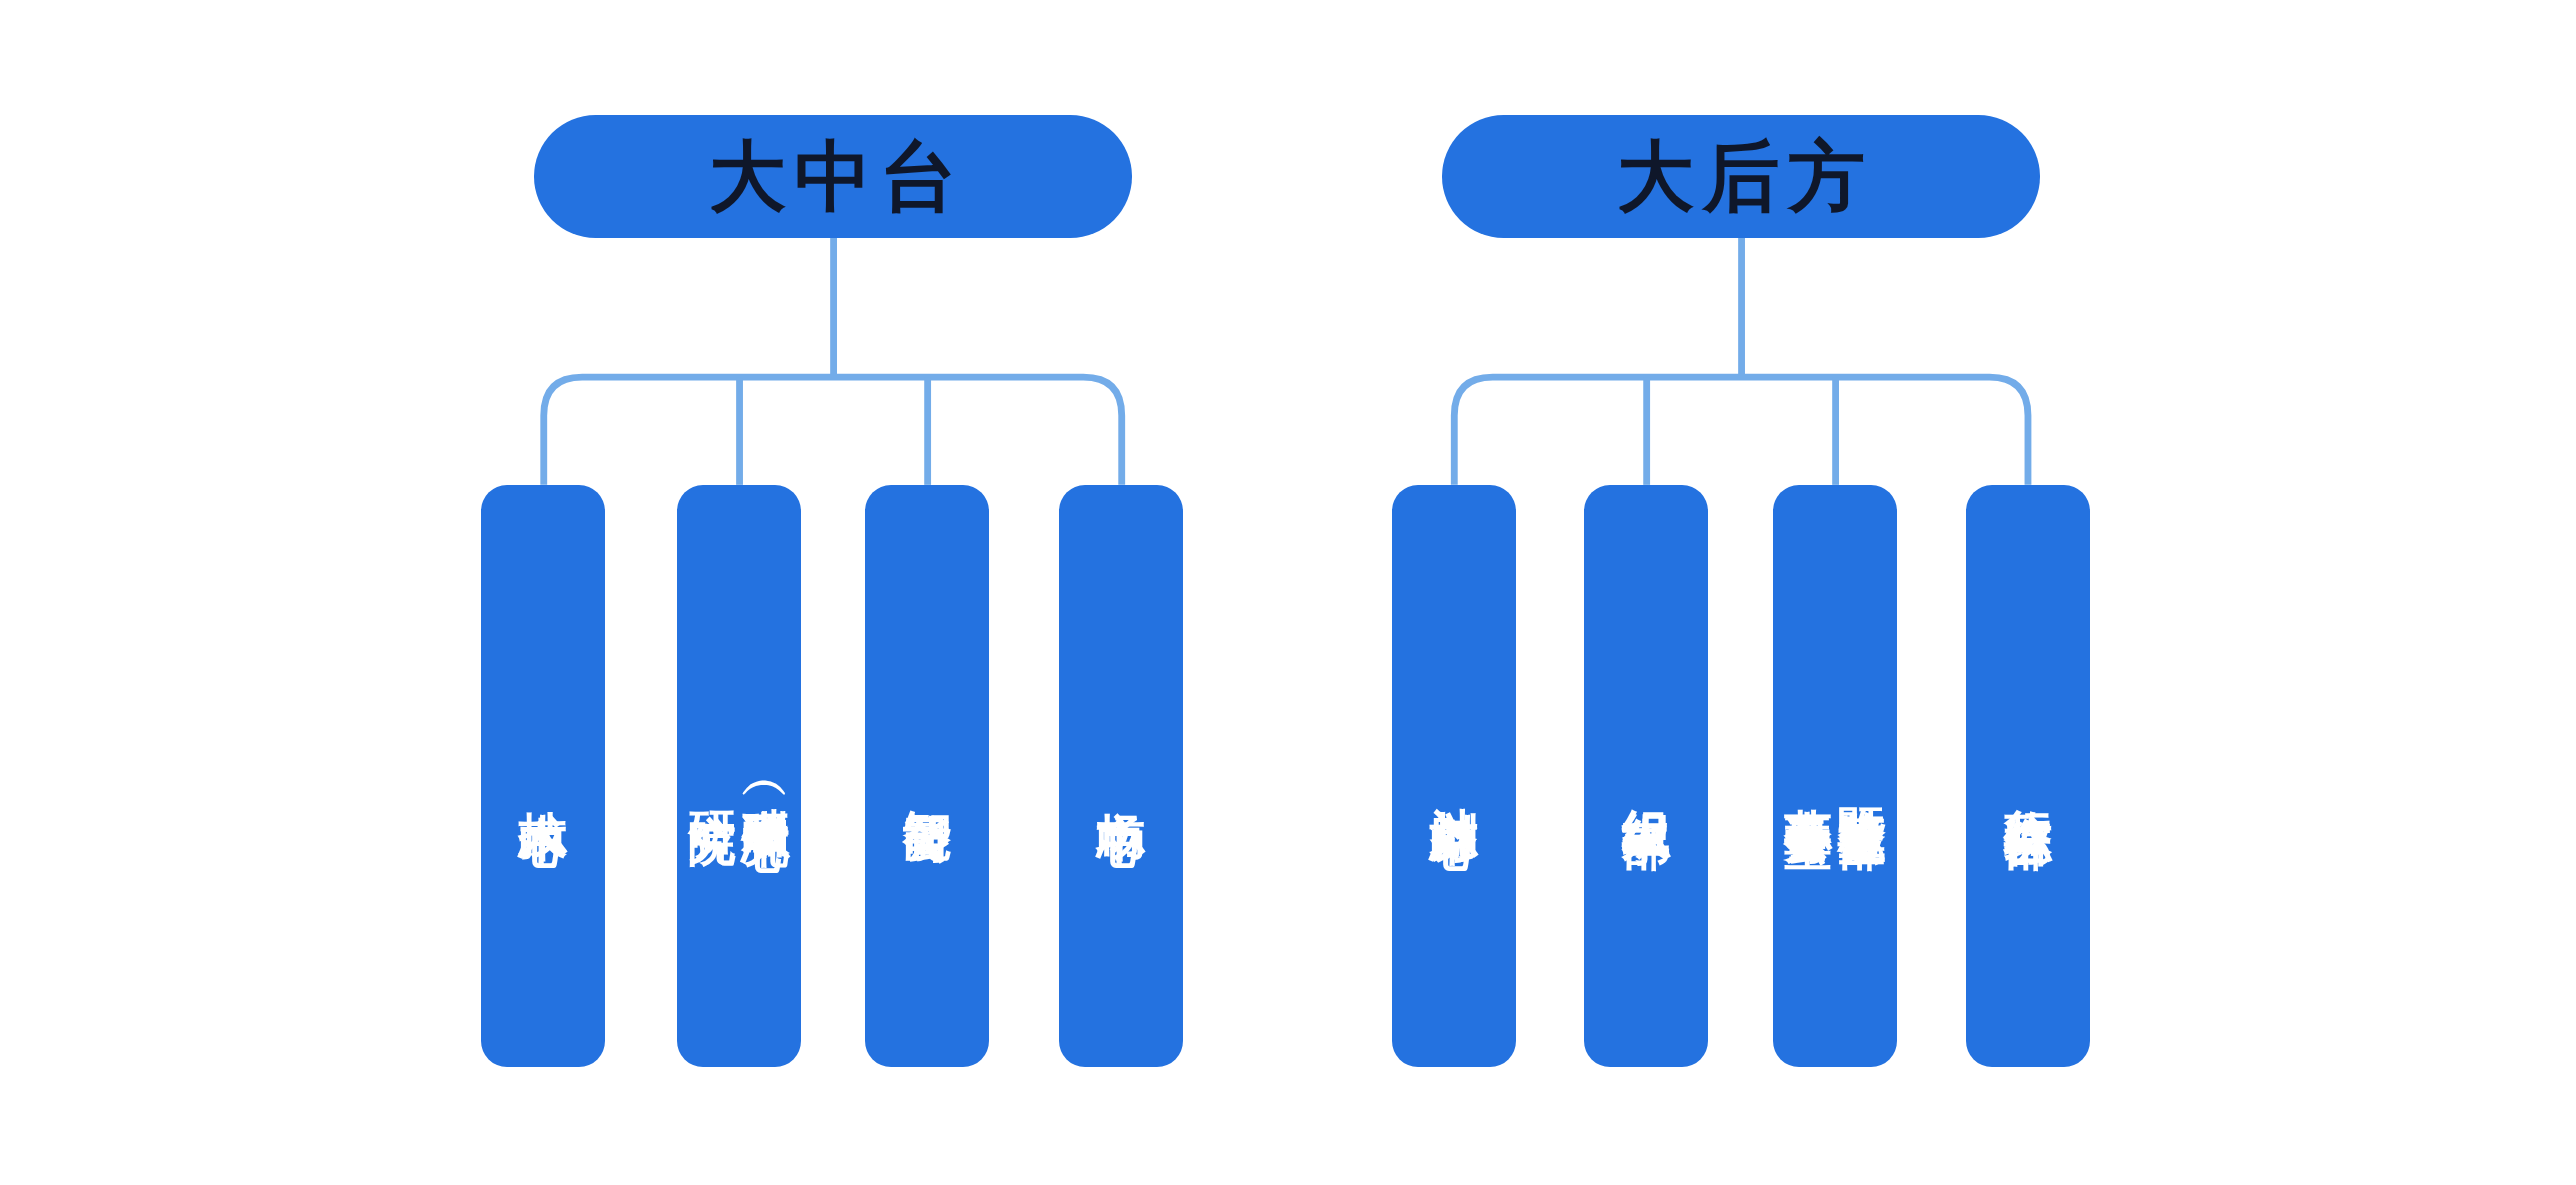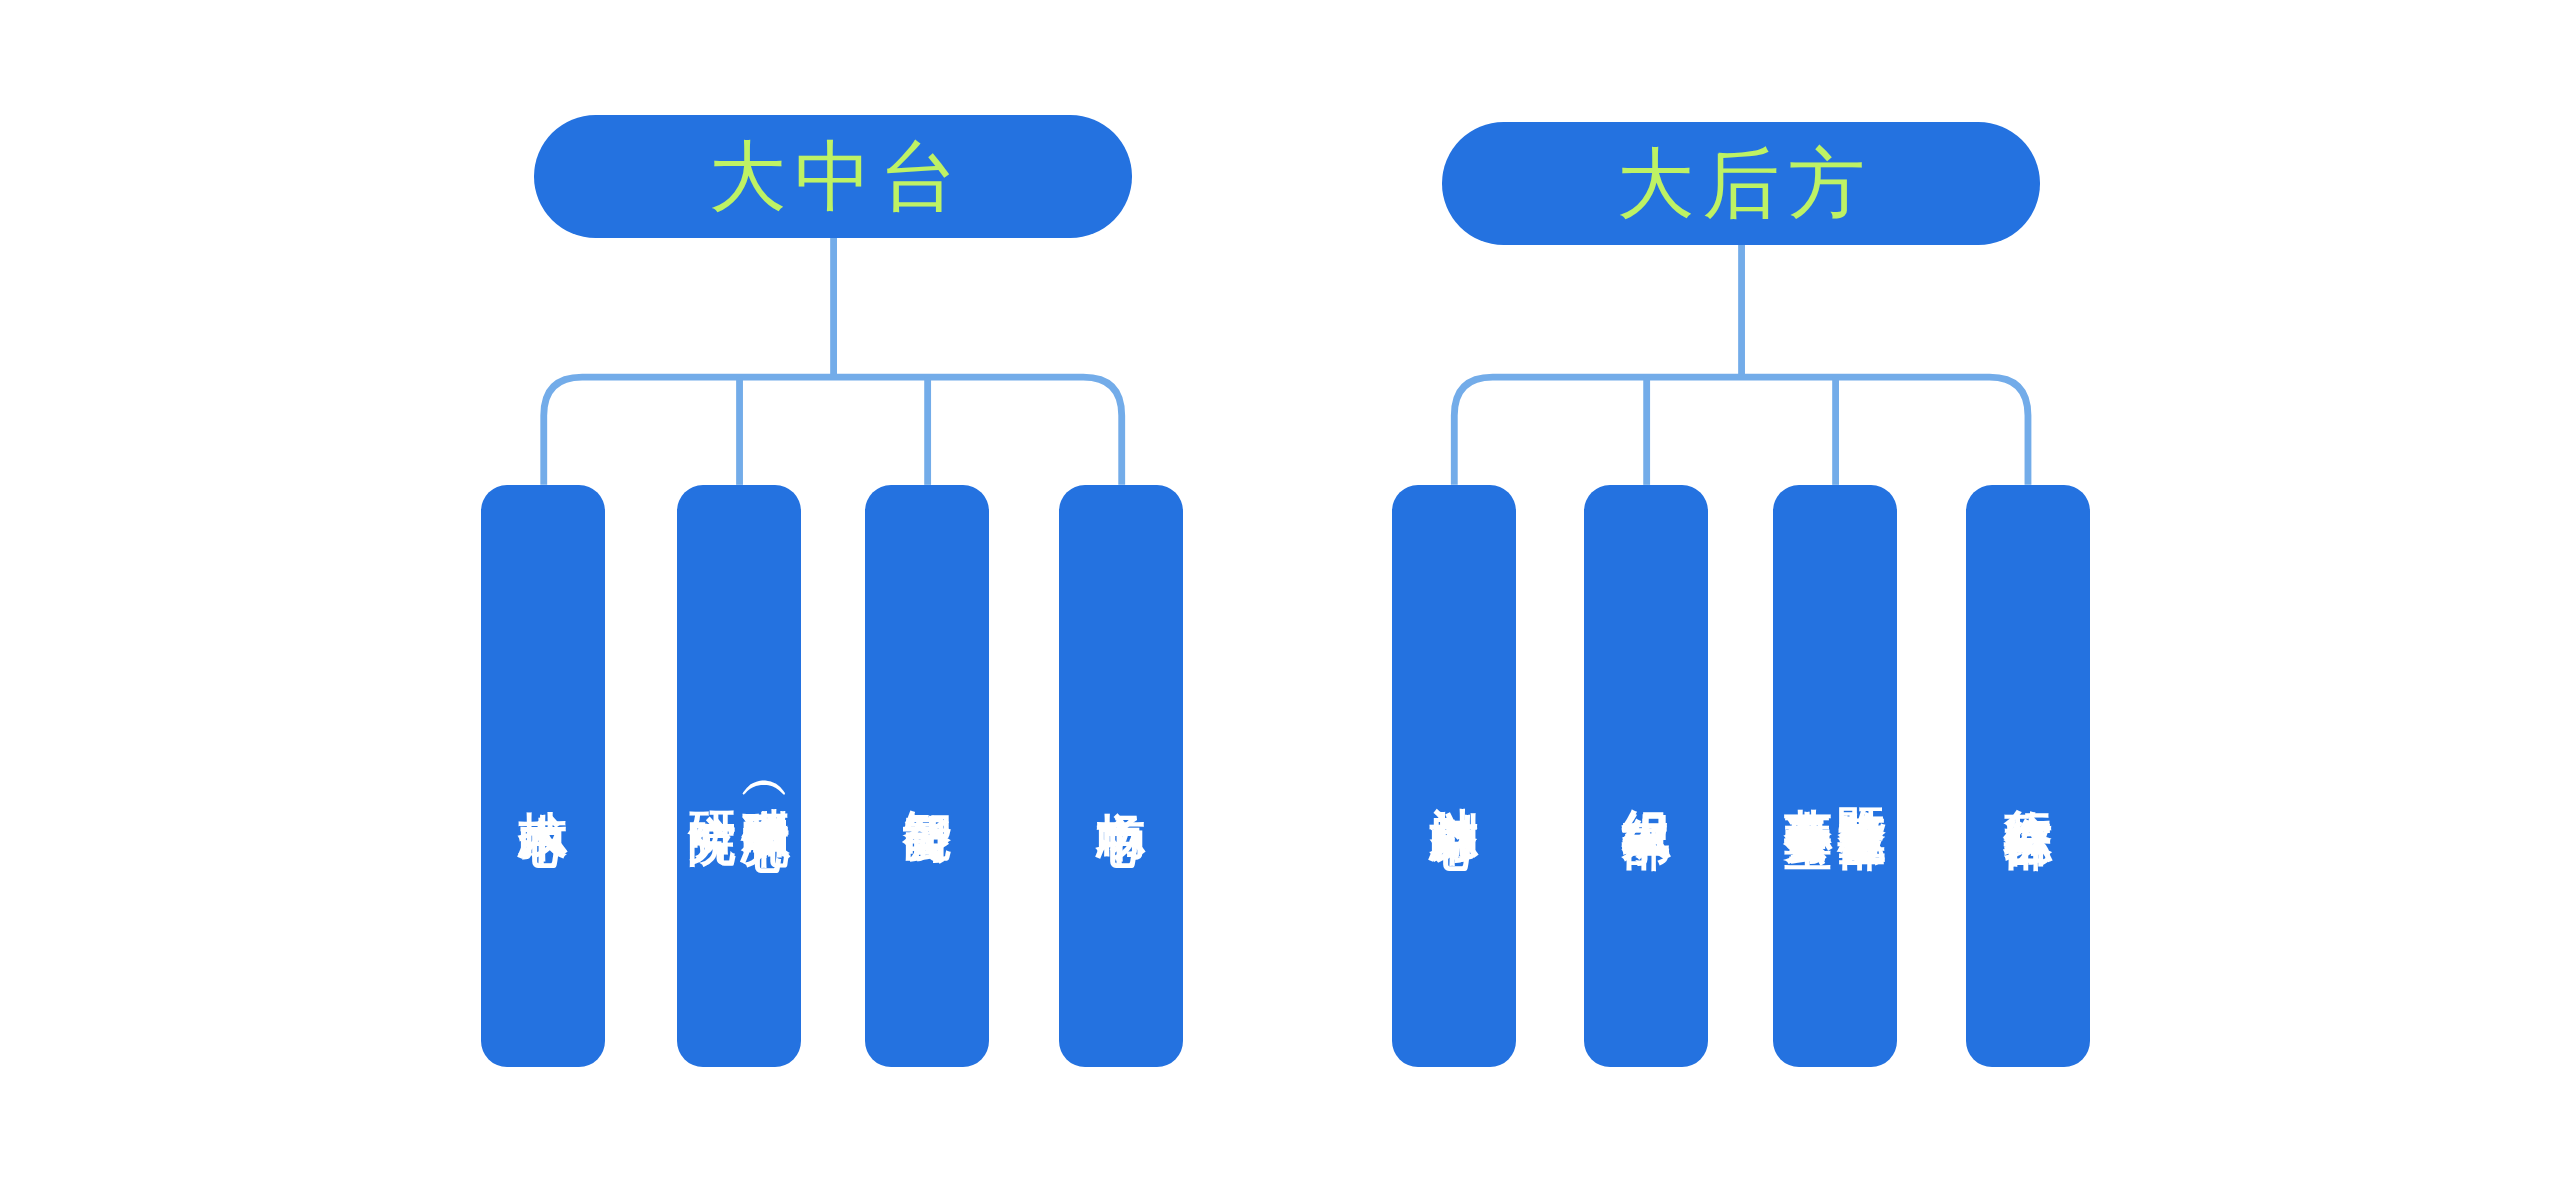--- a/index.html
+++ b/index.html
@@ -29,23 +29,23 @@
     justify-content: center;
     box-sizing: border-box;
   }
   .header {
     width: 598px;
     height: 123px;
     top: 115px;
     border-radius: 62px;
   }
   .htext {
-    color: #bef264;
+    color: #0f172a;
     font-size: 77px;
-    font-weight: 400;
+    font-weight: 700;
     letter-spacing: 8.5px;
     padding-left: 8.5px; 
     line-height: 1;
     white-space: nowrap;
     text-align: right;
   }
   .child {
     width: 124px;
     height: 582px;
     top: 485px;
@@ -63,21 +63,21 @@
     line-height: 1.12;
     max-height: 564px;
   }
   
   .g1h  { left: 534px; }
   .g1c1 { left: 481px; }
   .g1c2 { left: 677px; }
   .g1c3 { left: 865px; }
   .g1c4 { left: 1059px; }
   
-  .g2h  { left: 1442px; margin-top: 7px; }
+  .g2h  { left: 1442px; }
   .g2c1 { left: 1392px; }
   .g2c2 { left: 1584px; }
   .g2c3 { left: 1773px; }
   .g2c4 { left: 1966px; }
 </style>
 </head>
 <body>
 
 <div class="canvas">
 

